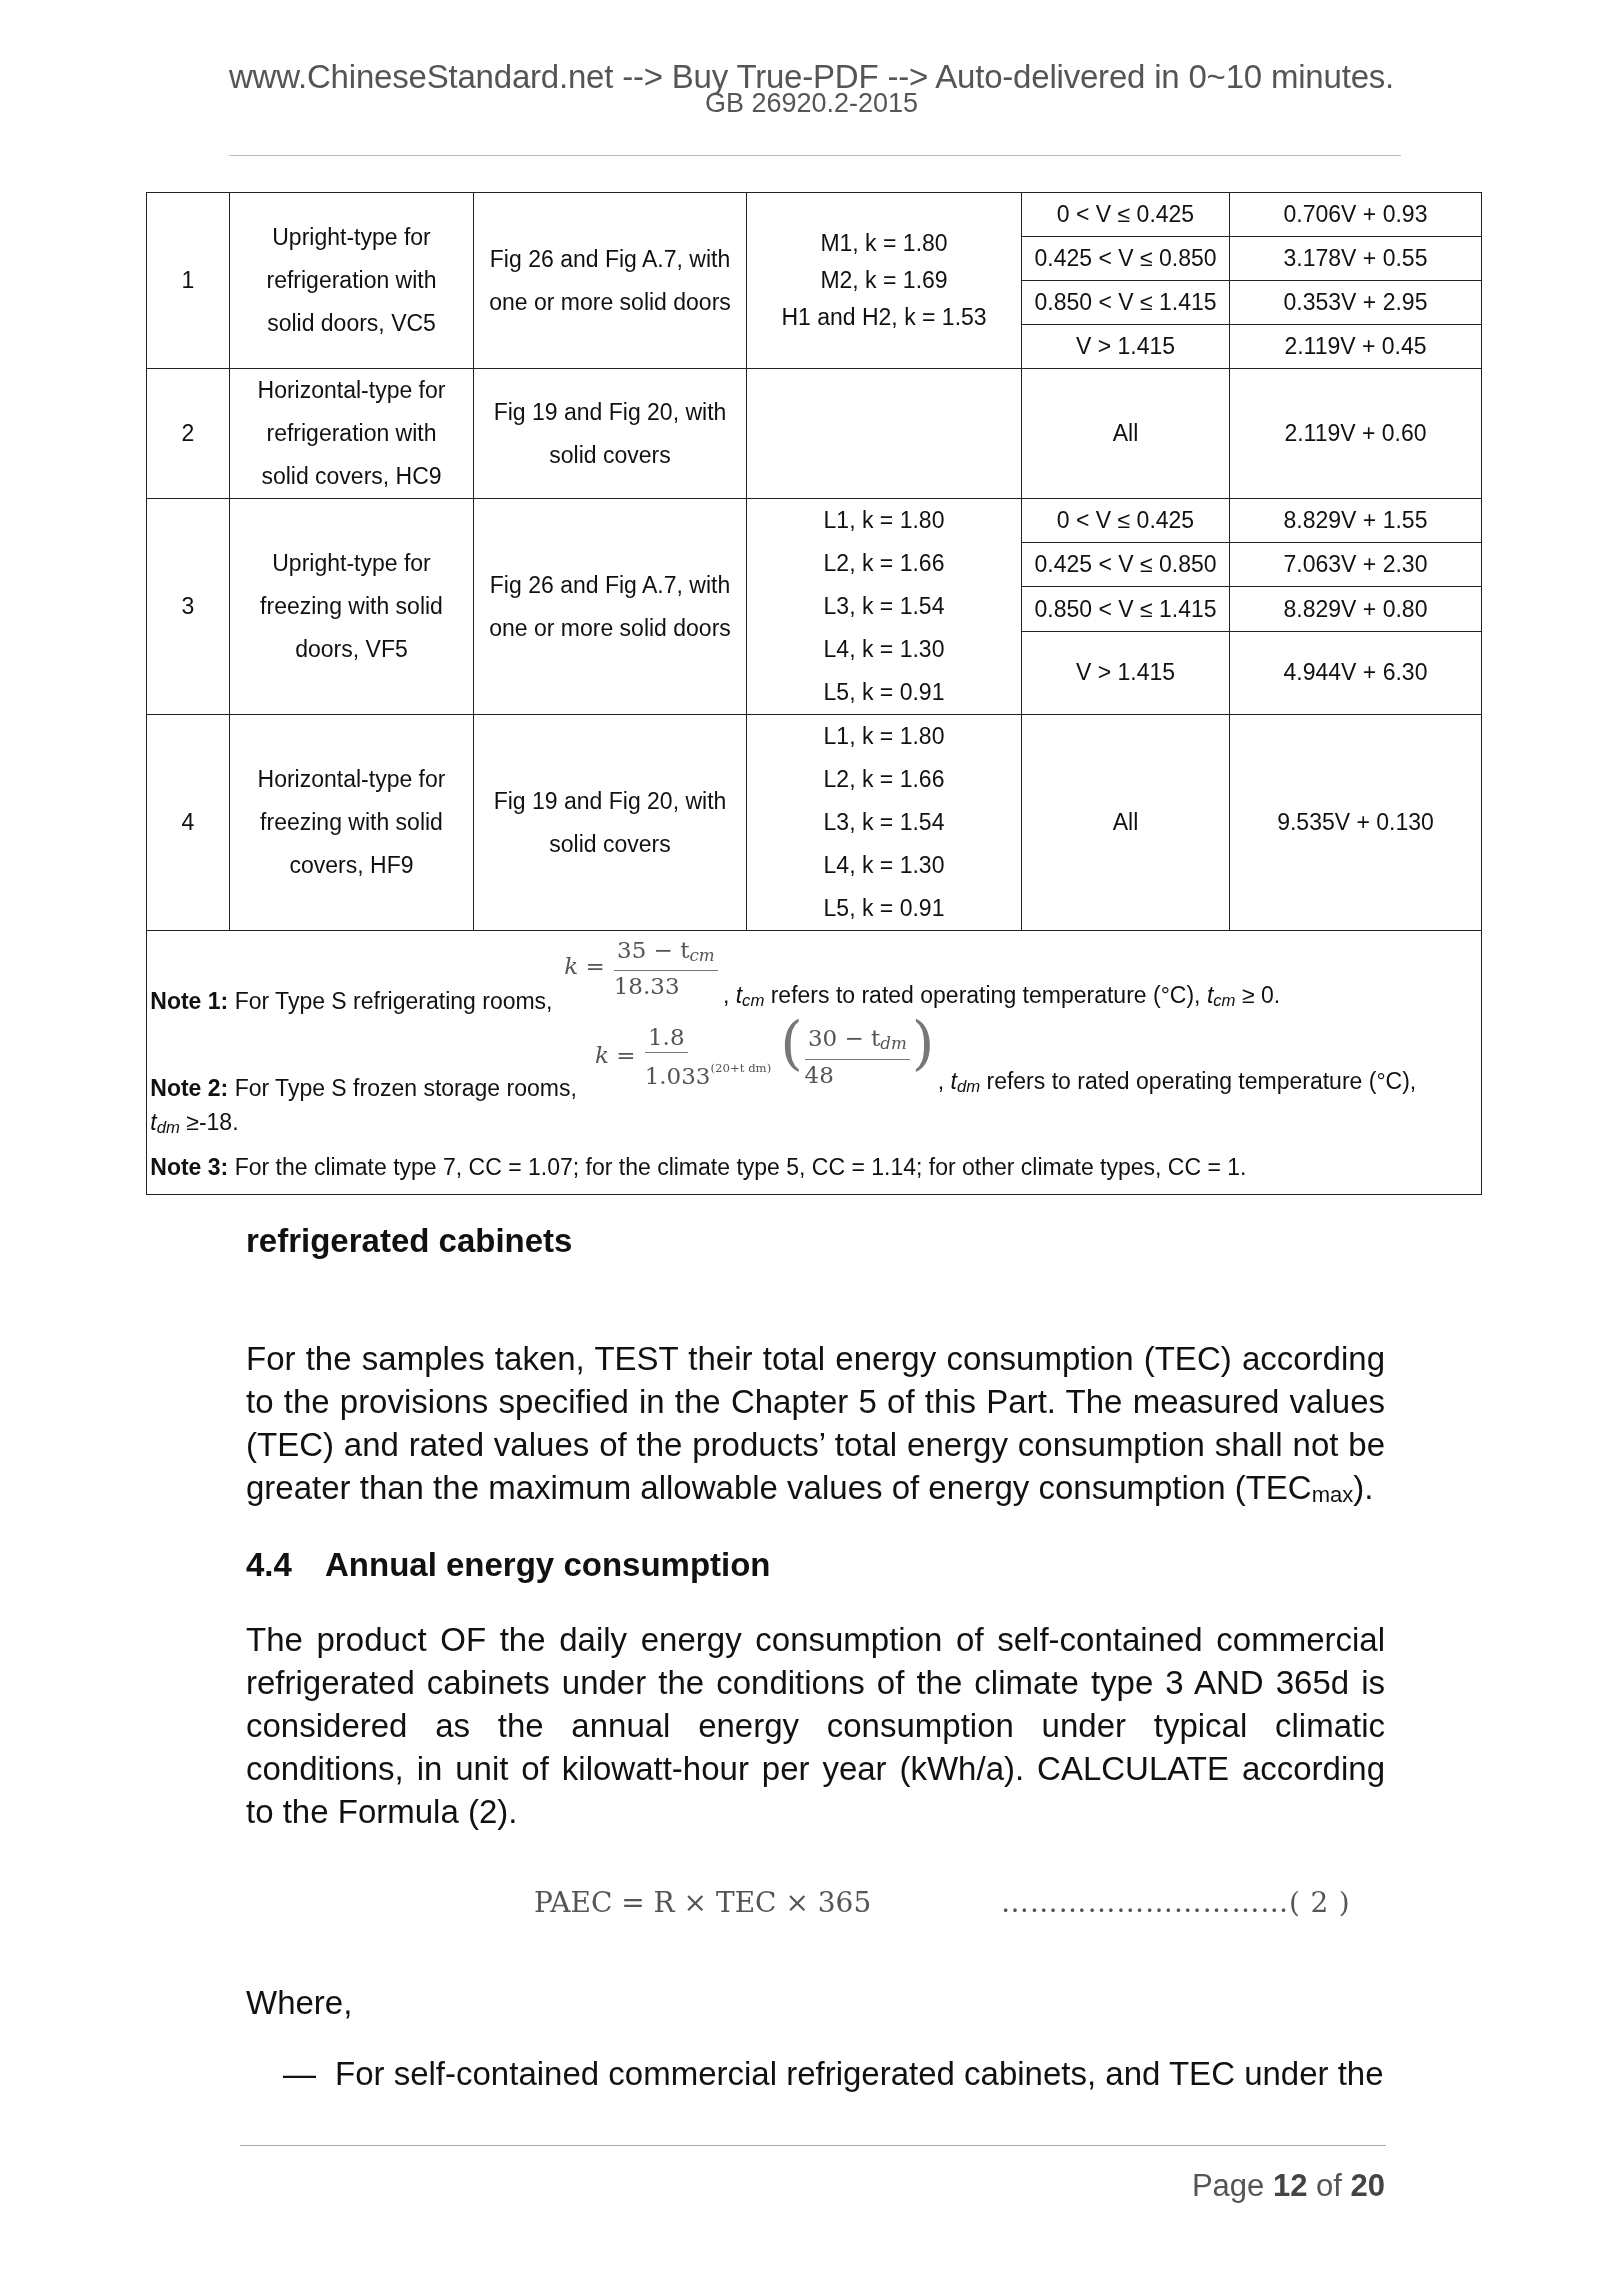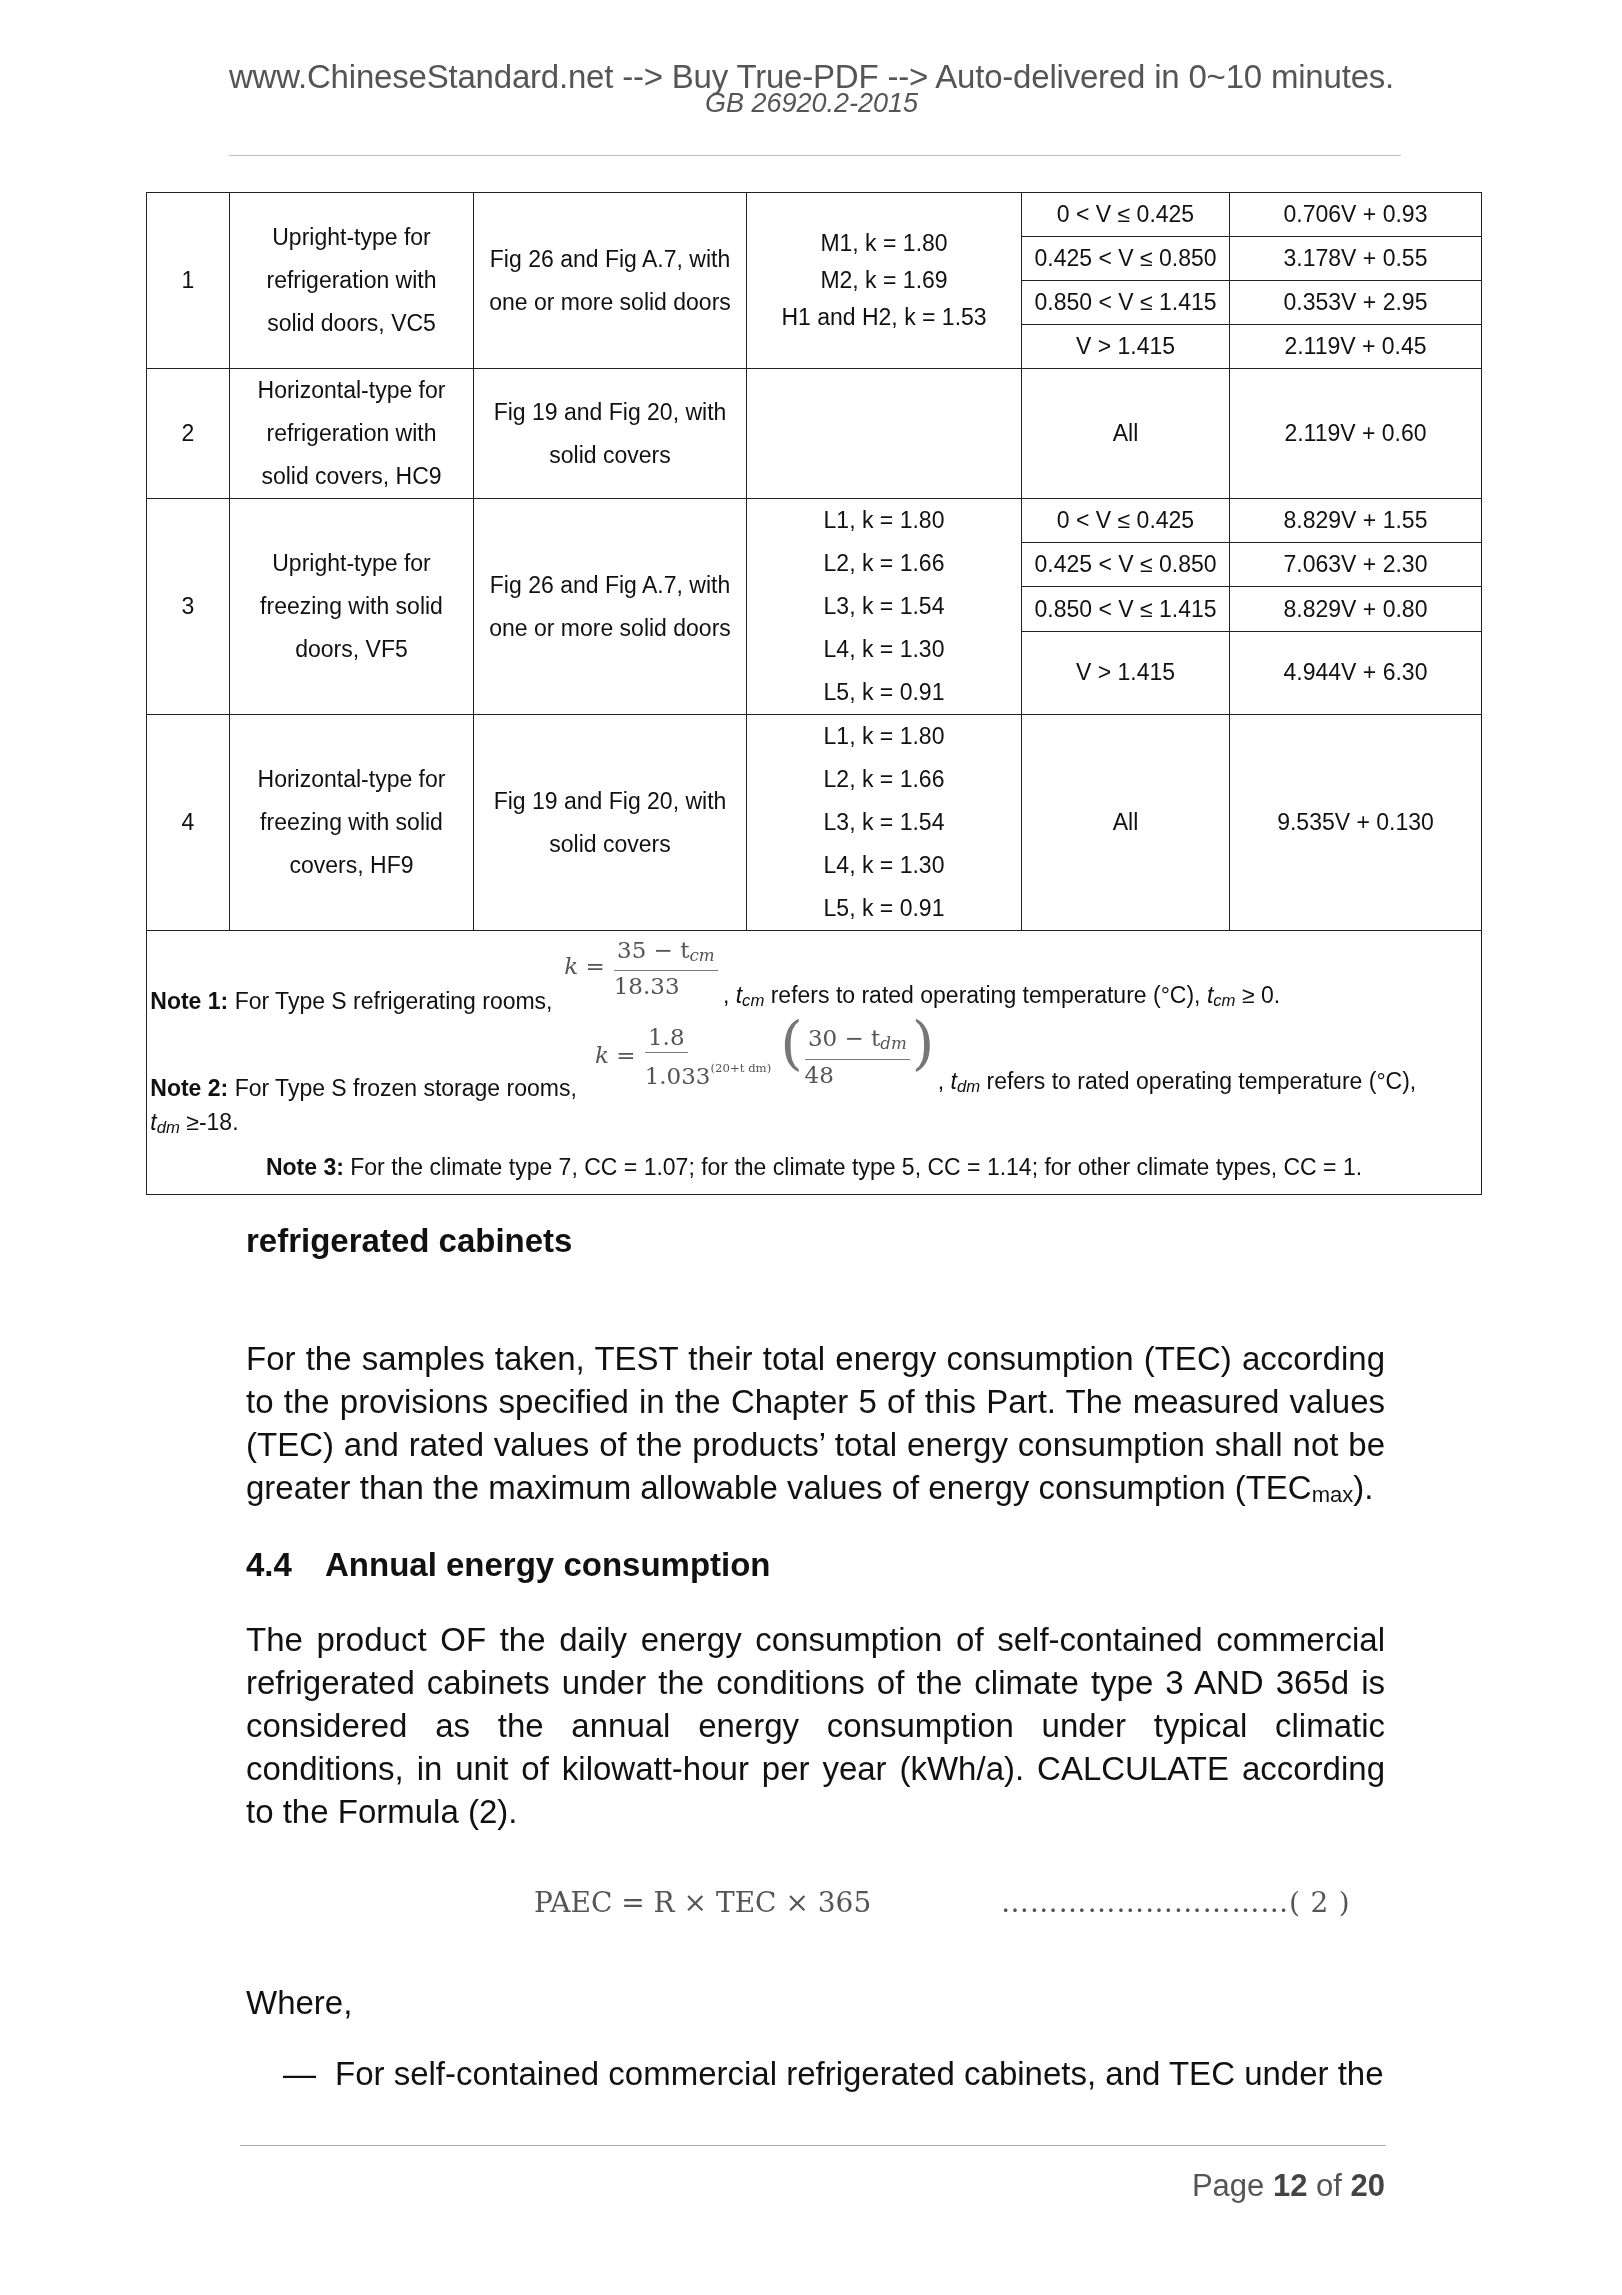--- a/index.html
+++ b/index.html
@@ -1,21 +1,21 @@
 <!DOCTYPE html>
 <html style="font-size:13.3px"><head>
 <meta charset="utf-8">
 <style>
   html, body { margin: 0; padding: 0; background: #ffffff; }
   body { width: 1623px; height: 2295px; position: relative; overflow: hidden;
          font-family: "Liberation Sans", "DejaVu Sans", sans-serif; color: #111; }
 
   .page-header { position: absolute; left: 0; top: 58px; width: 1623px; text-align: center; color: #555; }
   .page-header .banner { font-size: 33px; line-height: 38px; letter-spacing: -0.2px; }
-  .page-header .std-no { font-size: 27px; line-height: 25px; margin-top: -5px; font-style: italic; }
+  .page-header .std-no { font-size: 27px; line-height: 25px; margin-top: -5px; }
   .header-rule { position: absolute; left: 229px; top: 155px; width: 1172px; height: 0; border-top: 1.7px solid #bdbdbd; }
 
   table.limits { position: absolute; left: 146px; top: 192px; width: 1336px; border-collapse: collapse;
                  font-size: 23px; table-layout: fixed; }
   table.limits td { border: 1.7px solid #222; text-align: center; vertical-align: middle; padding: 0 3.3px;
                     line-height: 43px; }
   table.limits col.c1 { width: 83px; }
   table.limits col.c2 { width: 244px; }
   table.limits col.c3 { width: 273px; }
   table.limits col.c4 { width: 275px; }
@@ -201,21 +201,21 @@
             <span class="paren">(</span><span class="frac">
                 <span class="num"><span>30 − t</span><span class="sub">dm</span></span>
                 <span class="den">48</span>
               </span><span class="paren">)</span>
           </span>
           <span>,&nbsp;<i>t</i><span class="sub">dm</span>&nbsp;<span>refers to rated operating temperature (°C),</span></span>
         </div>
         <div class="note-line" style="line-height:33px;">
           <i>t</i><span class="sub">dm</span>&nbsp;<span>≥-18.</span>
         </div>
-        <div class="note-line" style="line-height:47px;text-align:center;">
+        <div class="note-line" style="line-height:47px;">
           <b>Note 3:</b>&nbsp;<span>For the climate type 7, CC = 1.07; for the climate type 5, CC = 1.14; for other climate types, CC = 1.</span>
         </div>
       </td>
     </tr>
   </tbody>
 </table>
 
 <div class="section-heading" style="top:1219px;">
   <div>refrigerated cabinets</div>
 </div>

